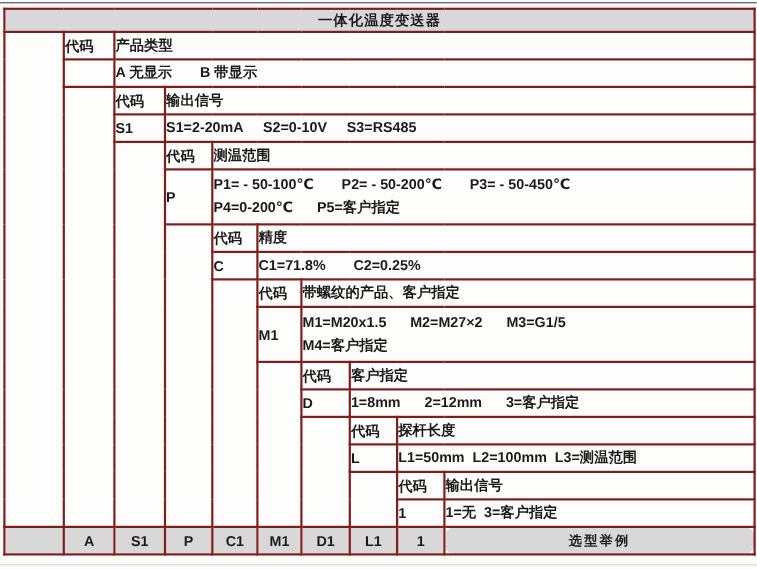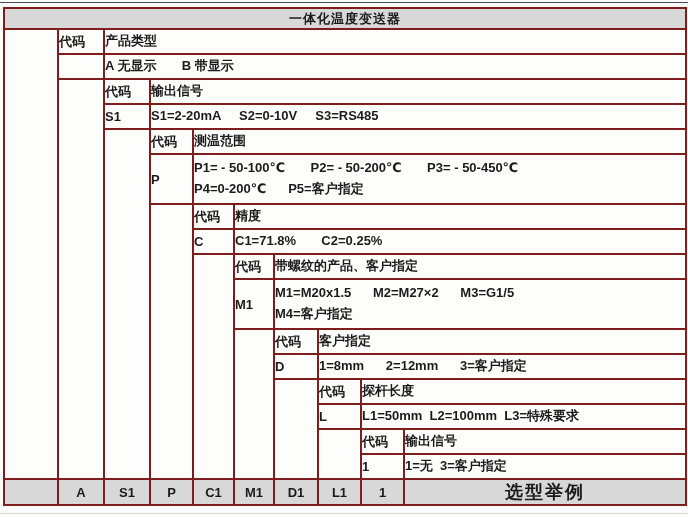--- a/index.html
+++ b/index.html
@@ -51,21 +51,21 @@
     padding-right:4px;
     white-space:pre-wrap;
     line-height:1.6;
   }
   td.empty-cell{background:#fdfdfc;}
   tr.r-example td{
     background:#d8d8d8;
     text-align:center;
     font-size:13px;
   }
-  tr.r-example td.example-label{font-size:18px;letter-spacing:2px;}
+  tr.r-example td.example-label{font-size:12px;letter-spacing:2px;border-radius:10px;}
 </style>
 </head>
 <body>
 
 <div class="top-rule"></div>
 
 <table class="sel">
   <colgroup>
     <col style="width:54px">
       <col style="width:46px">
@@ -146,21 +146,21 @@
     <td class="desc-cell" colspan="3">1=8mm      2=12mm      3=客户指定</td>
   </tr>
 
   <tr class="r-single">
     <td class="empty-cell" rowspan="4"></td>
     <td class="code-cell">代码</td>
     <td class="desc-cell" colspan="2">探杆长度</td>
   </tr>
   <tr class="r-single">
     <td class="code-cell">L</td>
-    <td class="desc-cell" colspan="2">L1=50mm  L2=100mm  L3=特殊要求</td>
+    <td class="desc-cell" colspan="2">L1=50mm  L2=100mm  L3=测温范围</td>
   </tr>
 
   <tr class="r-single">
     <td class="empty-cell" rowspan="2"></td>
     <td class="code-cell">代码</td>
     <td class="desc-cell">输出信号</td>
   </tr>
   <tr class="r-single">
     <td class="code-cell">1</td>
     <td class="desc-cell">1=无  3=客户指定</td>

